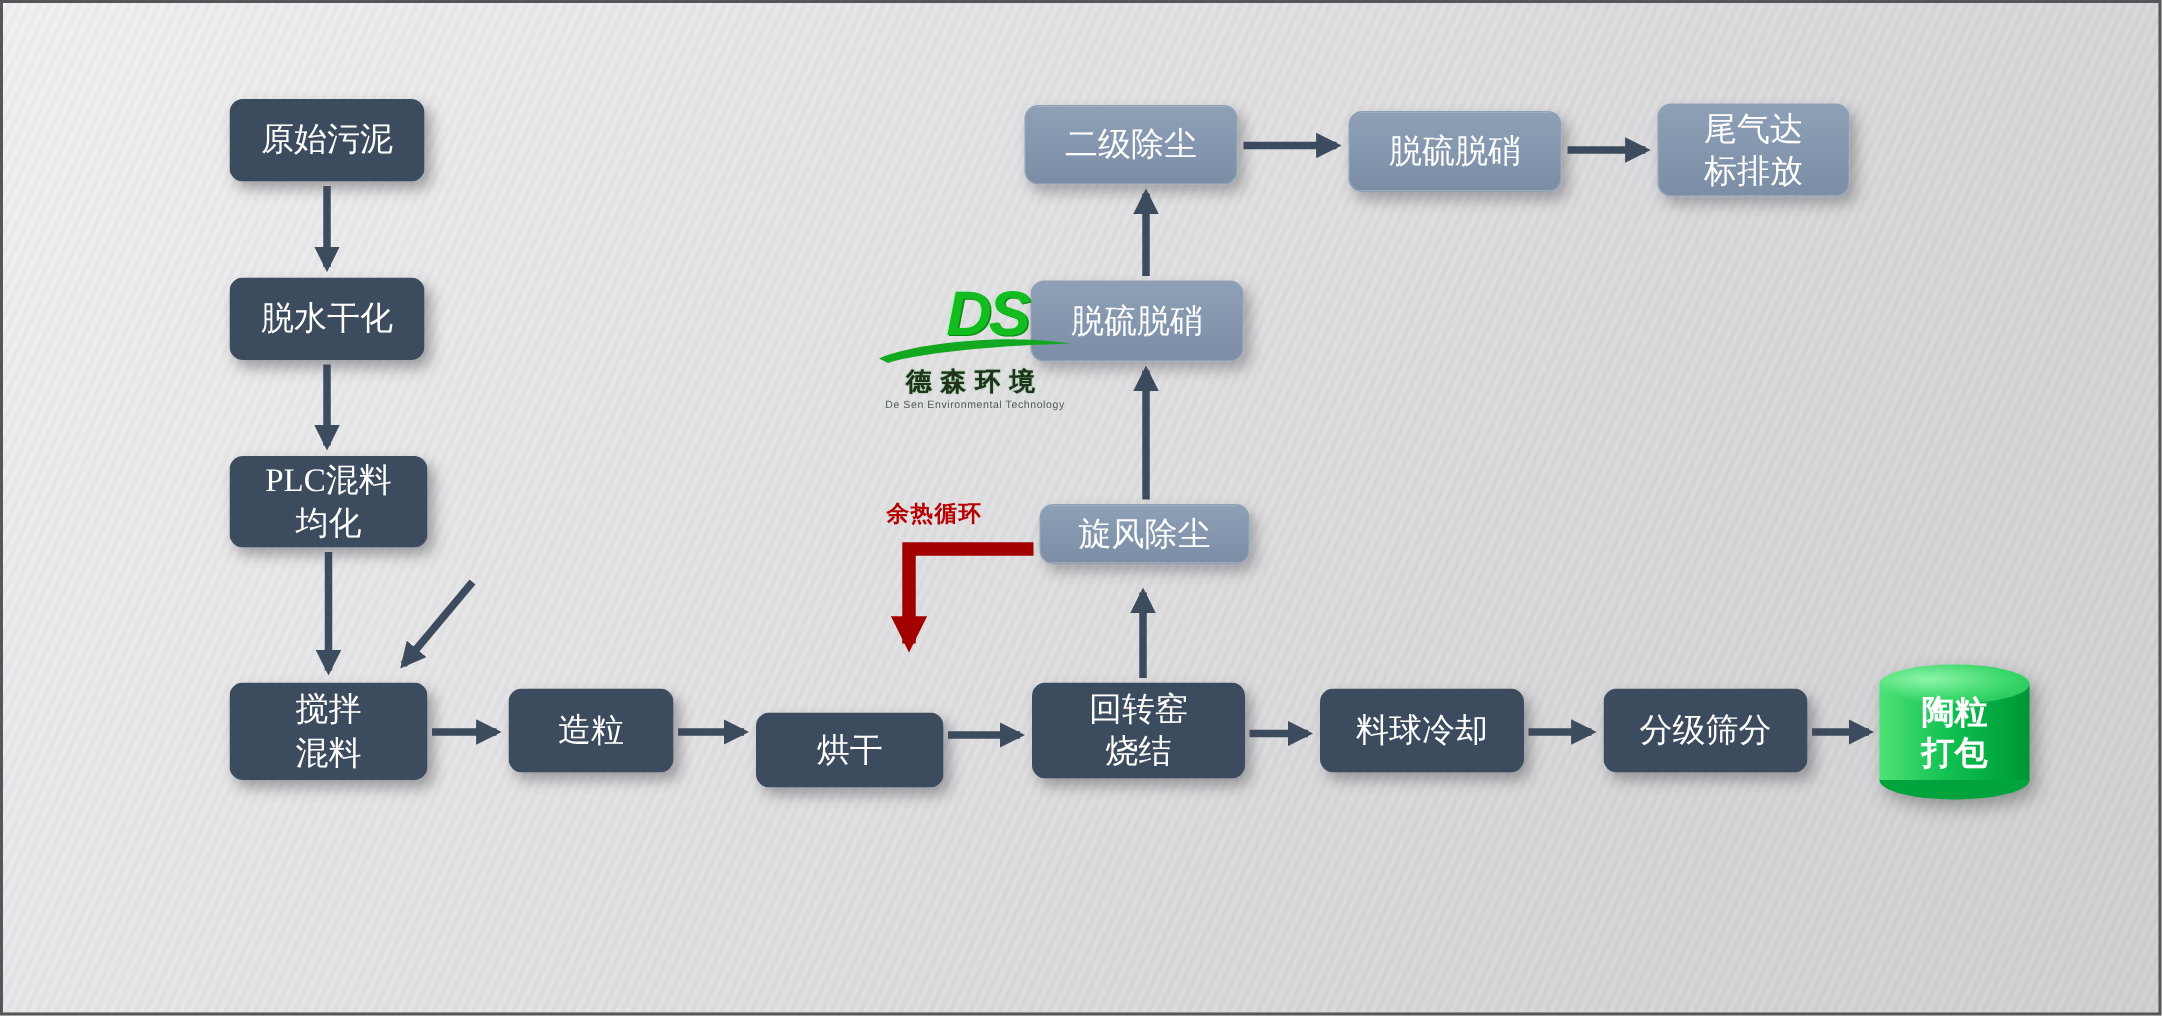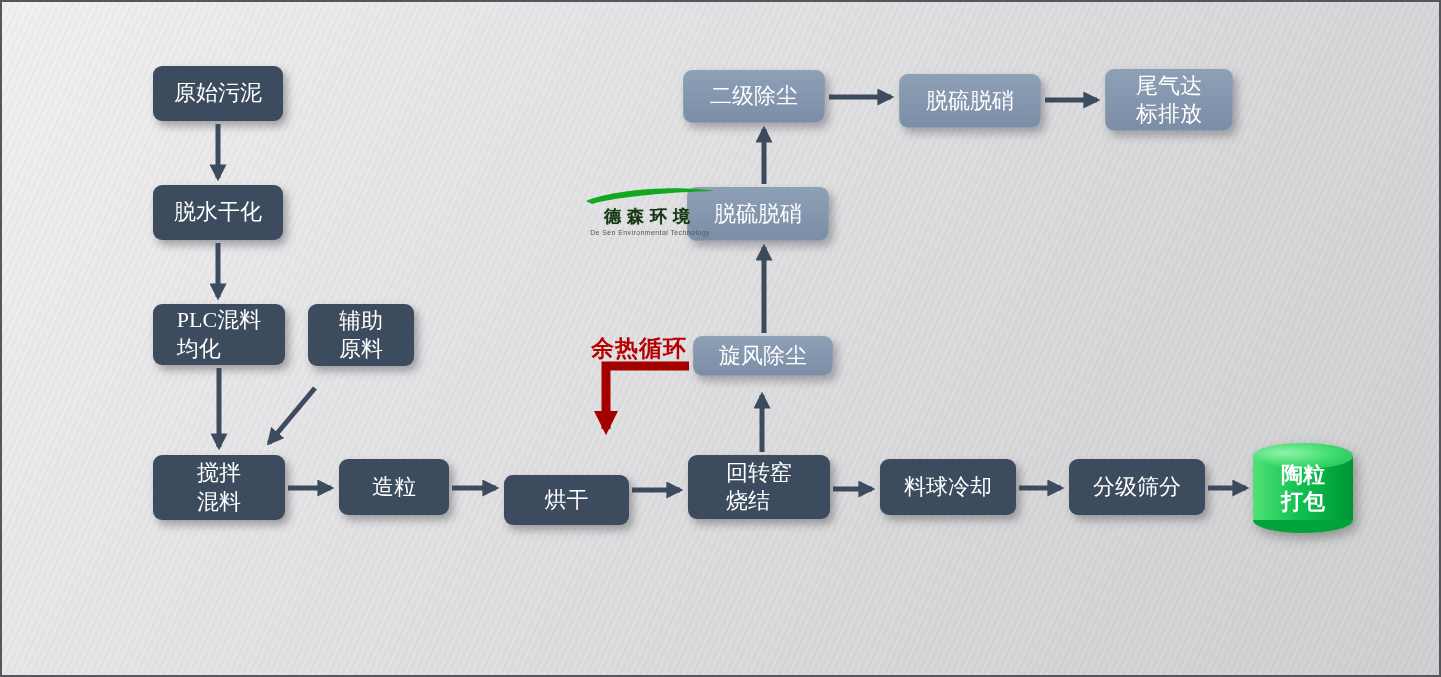--- a/index.html
+++ b/index.html
@@ -21,21 +21,21 @@
     content: "";
     position: absolute; inset: 0;
     background: repeating-linear-gradient(115deg, rgba(255,255,255,.05) 0 3px, rgba(120,120,125,.04) 3px 6px);
     pointer-events: none;
   }
   .node {
     position: absolute;
     display: flex;
     align-items: center;
     justify-content: center;
-    text-align: left;
+    text-align: center;
     color: #ffffff;
     font-size: 22px;
     line-height: 1.28;
     white-space: pre-line;
     border-radius: 9px;
     z-index: 3;
   }
   .node.dark {
     background: linear-gradient(180deg, #45546600 0%, #00000000 100%), #3c4b5d;
     box-shadow: 4px 5px 9px rgba(70,70,80,.45);
@@ -46,21 +46,21 @@
     box-shadow: 4px 5px 9px rgba(70,70,80,.40);
   }
   .arrow-layer {
     position: absolute;
     left: 0; top: 0;
     z-index: 2;
   }
   .red-note {
     position: absolute;
     left: 589px; top: 331px;
-    font-size: 23px;
+    font-size: 15px;
     font-weight: bold;
     color: #b80000;
     letter-spacing: 1px;
     z-index: 4;
     font-family: Liberation Serif, serif;
   }
   
   .cylinder {
     position: absolute;
     left: 1251px; top: 441px;
@@ -159,22 +159,20 @@
     <path d="M 687,364 L 604,364 L 604,427" fill="none" stroke="#a30000" stroke-width="9" marker-end="url(#ahred)"></path>
   </svg>
 
   <div class="node dark" style="left:151px;top:64px;width:130px;height:55px">原始污泥</div>
 
   <div class="node dark" style="left:151px;top:183px;width:130px;height:55px">脱水干化</div>
 
   <div class="node dark" style="left:151px;top:302px;width:132px;height:61px">PLC混料
 均化</div>
 
-  <div class="node dark" style="left:306px;top:302px;width:106px;height:62px">辅助
-原料</div>
 
   <div class="node dark" style="left:151px;top:453px;width:132px;height:65px">搅拌
 混料</div>
 
   <div class="node dark" style="left:337px;top:457px;width:110px;height:56px">造粒</div>
 
   <div class="node dark" style="left:502px;top:473px;width:125px;height:50px">烘干</div>
 
   <div class="node dark" style="left:878px;top:457px;width:136px;height:56px">料球冷却</div>
 
@@ -198,20 +196,21 @@
     <div class="cyl-bottom"></div>
     <div class="cyl-body"></div>
     <div class="cyl-top"></div>
     <div class="cyl-label">陶粒
 打包</div>
   </div>
 
   <div class="red-note">余热循环</div>
 
   <div class="logo">
+    <div class="logo-mark">DS</div>
     <svg class="logo-swoosh" width="132" height="18" viewBox="0 0 132 18">
       <path d="M2,15 C30,3 95,-1 130,5 C92,6 34,10 8,18 Z" fill="#12a81f"></path>
     </svg>
     <div class="logo-name">德森环境</div>
     <div class="logo-sub">De Sen Environmental Technology</div>
   </div>
 
 </div>
 
 </body></html>

